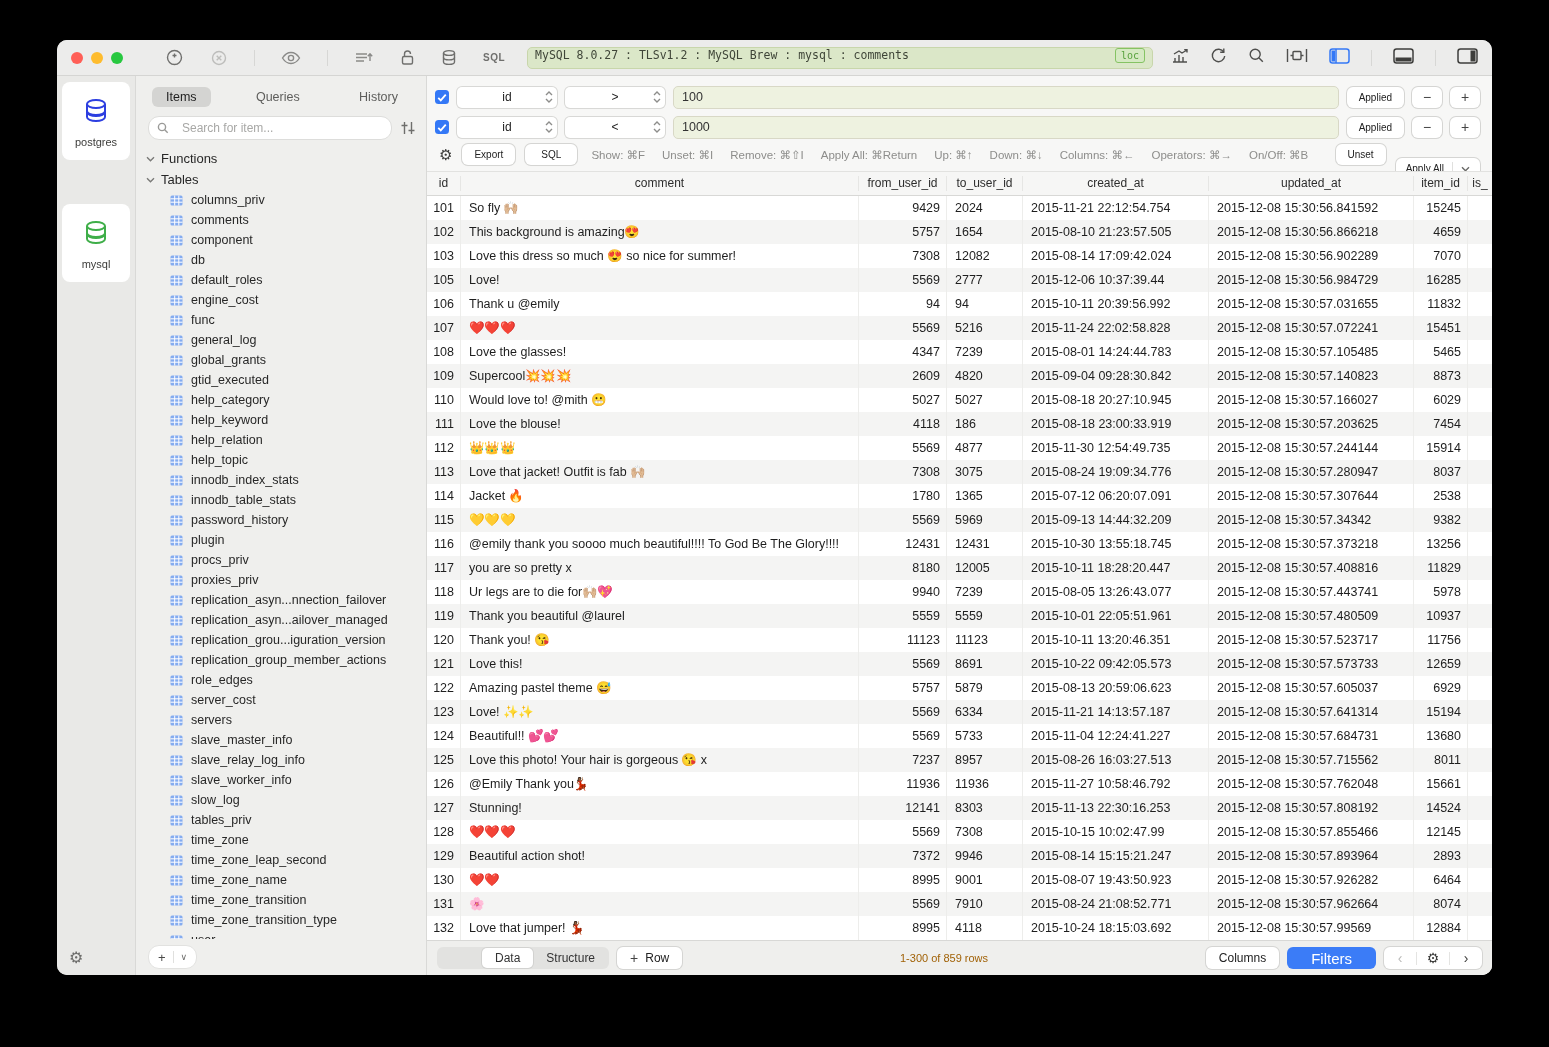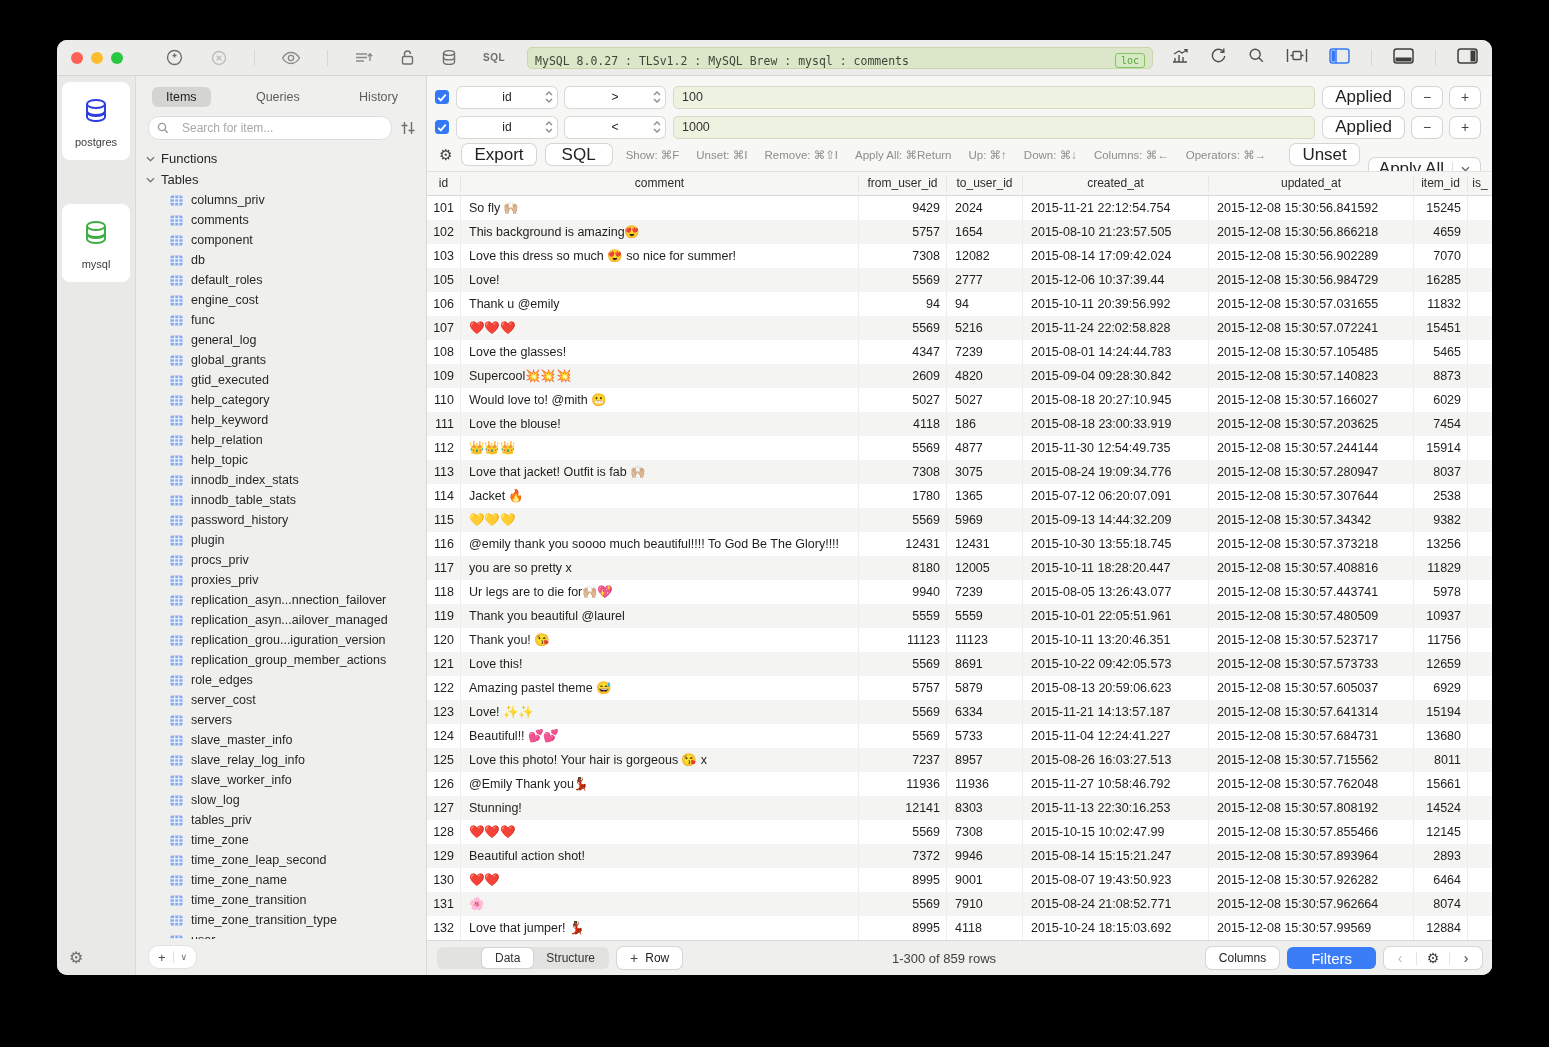--- a/index.html
+++ b/index.html
@@ -9,21 +9,21 @@
   
   .titlebar{height:35px;flex:0 0 auto;display:flex;align-items:center;background:#ececeb;
     border-bottom:1px solid #d5d5d3;padding:0 14px;}
   .traffic{display:flex;gap:8px;margin-right:42px;}
   .light{width:12px;height:12px;border-radius:50%;}
   .tb-icons{display:flex;align-items:center;gap:26px;color:#6f6f6d;}
   .tb-icons svg{display:block;}
   .vdiv{width:1px;height:16px;background:#d7d7d5;}
   .sql-label{font-size:10px;font-weight:bold;color:#6f6f6d;letter-spacing:.5px;}
   .title-pill{margin-left:22px;width:758px;height:22px;border-radius:5px;background:#dbe7c8;
-    border:1px solid #c8d6ab;display:flex;align-items:flex-end;padding:0 7px;box-sizing:border-box;
+    border:1px solid #c8d6ab;display:flex;align-items:flex-start;padding:0 7px;box-sizing:border-box;
     font-family:"DejaVu Sans Mono",monospace;font-size:11.5px;color:#3f4538;}
   .loc-badge{margin-left:auto;font-size:10px;color:#59a23e;border:1px solid #85c363;background:#d5e9c2;
     border-radius:3px;padding:0 5px;line-height:13px;font-family:"DejaVu Sans Mono",monospace;}
   .tb-right{display:flex;align-items:center;gap:21px;margin-left:18px;color:#4f4f4d;}
   
   .main{flex:1;display:flex;min-height:0;}
   .rail{width:78px;flex:0 0 auto;background:#e9e9e7;border-right:1px solid #d9d9d7;
     display:flex;flex-direction:column;align-items:center;padding-top:6px;position:relative;}
   .conn-card{width:68px;border-radius:8px;background:#fff;display:flex;flex-direction:column;
     align-items:center;padding:16px 0 12px;margin-bottom:44px;}
@@ -55,21 +55,21 @@
   .filter-rows{padding:10px 12px 0 8px;display:flex;flex-direction:column;gap:8px;}
   .filter-row{display:flex;align-items:center;gap:8px;height:22px;}
   .checkbox{width:14px;height:14px;border-radius:3.5px;background:#3478f6;flex:0 0 auto;
     display:flex;align-items:center;justify-content:center;}
   .mac-select{width:100px;height:21px;background:#fff;border-radius:5px;box-shadow:0 0 0 1px #d8d8d6,0 1px 1px rgba(0,0,0,.06);
     display:flex;align-items:center;justify-content:center;font-size:12px;color:#222;position:relative;flex:0 0 auto;}
   .mac-select .stepper{position:absolute;right:4px;top:3px;}
   .filter-value{flex:1;height:21px;border-radius:5px;background:#eef2e0;border:1px solid #d8d8c6;
     padding:0 8px;font-size:12.5px;color:#333;outline:none;font-family:"Liberation Sans",sans-serif;min-width:0;}
   .btn{height:21px;background:#fff;border-radius:6px;box-shadow:0 0 0 1px #d5d5d3,0 1px 1px rgba(0,0,0,.05);
-    display:flex;align-items:center;justify-content:center;font-size:17px;color:#222;padding:0 12px;flex:0 0 auto;box-sizing:border-box;}
+    display:flex;align-items:center;justify-content:center;font-size:10px;color:#222;padding:0 12px;flex:0 0 auto;box-sizing:border-box;}
   .btn.sq{width:30px;padding:0;font-size:14px;color:#444;}
   .actions-row{display:flex;align-items:center;gap:10px;padding:6px 12px;height:33px;box-sizing:border-box;}
   .gear-glyph{font-size:15px;color:#3e3e3c;}
   .hints{flex:1;display:flex;gap:17px;overflow:hidden;white-space:nowrap;margin-left:4px;}
   .hint{font-size:11.5px;color:#8d8d8b;}
   .apply-all{display:flex;align-items:center;gap:8px;padding:0 10px;margin-top:28px;}
   .apply-all .sep{width:1px;height:13px;background:#e0e0de;}
   
   .grid{--cols:34px 398px 88px 76px 186px 205px 54px 1fr;}
   .grid-header{display:grid;grid-template-columns:var(--cols);height:23px;align-items:center;
@@ -85,21 +85,21 @@
   .c-id,.c-from,.c-item{text-align:right;padding-right:6px;}
   .c-comment,.c-to,.c-created,.c-updated{padding-left:8px;}
   
   .statusbar{height:34px;flex:0 0 auto;background:#efefed;border-top:1px solid #d8d8d6;
     display:flex;align-items:center;padding:0 10px;gap:8px;}
   .seg-group{display:flex;background:#e2e2e0;border-radius:6px;padding:1px;}
   .seg{font-size:12px;color:#333;padding:3px 13px;border-radius:5px;}
   .seg.on{background:#fff;box-shadow:0 0 0 1px #d2d2d0;margin-left:44px;}
   .bar-btn{height:22px;background:#fff;border-radius:6px;box-shadow:0 0 0 1px #d5d5d3;
     display:flex;align-items:center;justify-content:center;font-size:12px;color:#222;padding:0 13px;gap:7px;box-sizing:border-box;}
-  .range-text{flex:1;text-align:center;font-size:13px;color:#404040;}
+  .range-text{flex:1;text-align:center;font-size:11px;color:#a16207;}
   .blue-btn{height:22px;border-radius:6px;background:#3b7cf7;color:#fff;font-size:15px;
     display:flex;align-items:center;justify-content:center;padding:0 24px;box-sizing:border-box;}
   .nav-group{height:22px;background:#fff;border-radius:6px;box-shadow:0 0 0 1px #d5d5d3;
     display:flex;align-items:center;}
   .nav-seg{width:32px;text-align:center;font-size:14px;color:#3c3c3a;line-height:22px;}
   .nav-seg.dim{color:#b9b9b7;}
   .nav-group .sep{width:1px;height:13px;background:#e4e4e2;}
 </style>
 </head>
 <body>

